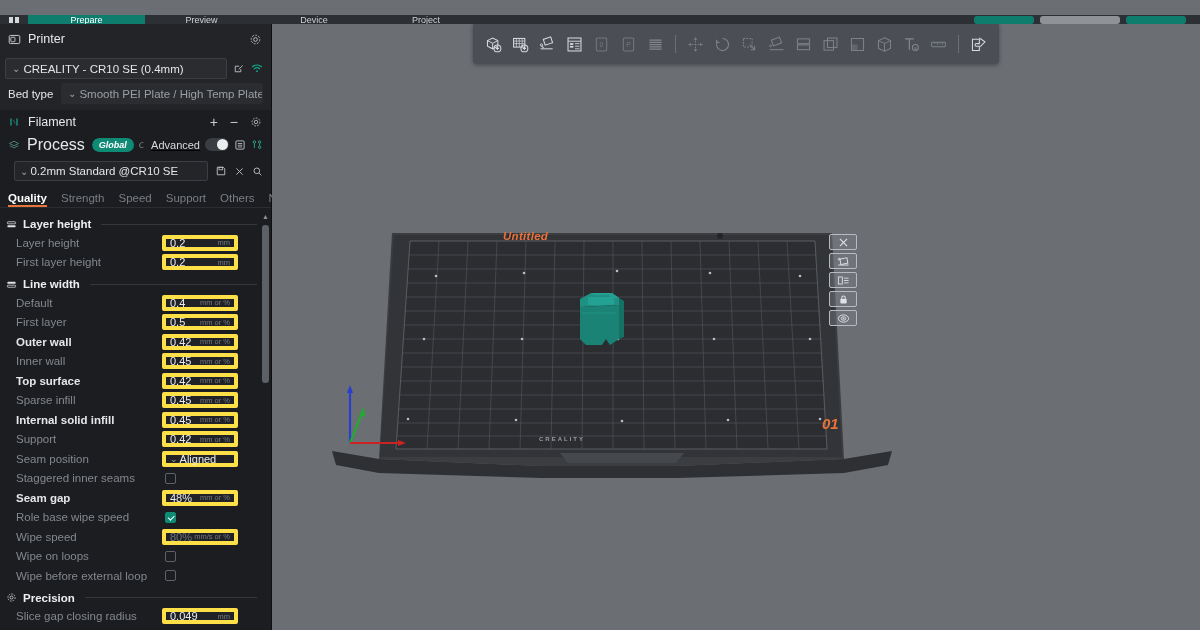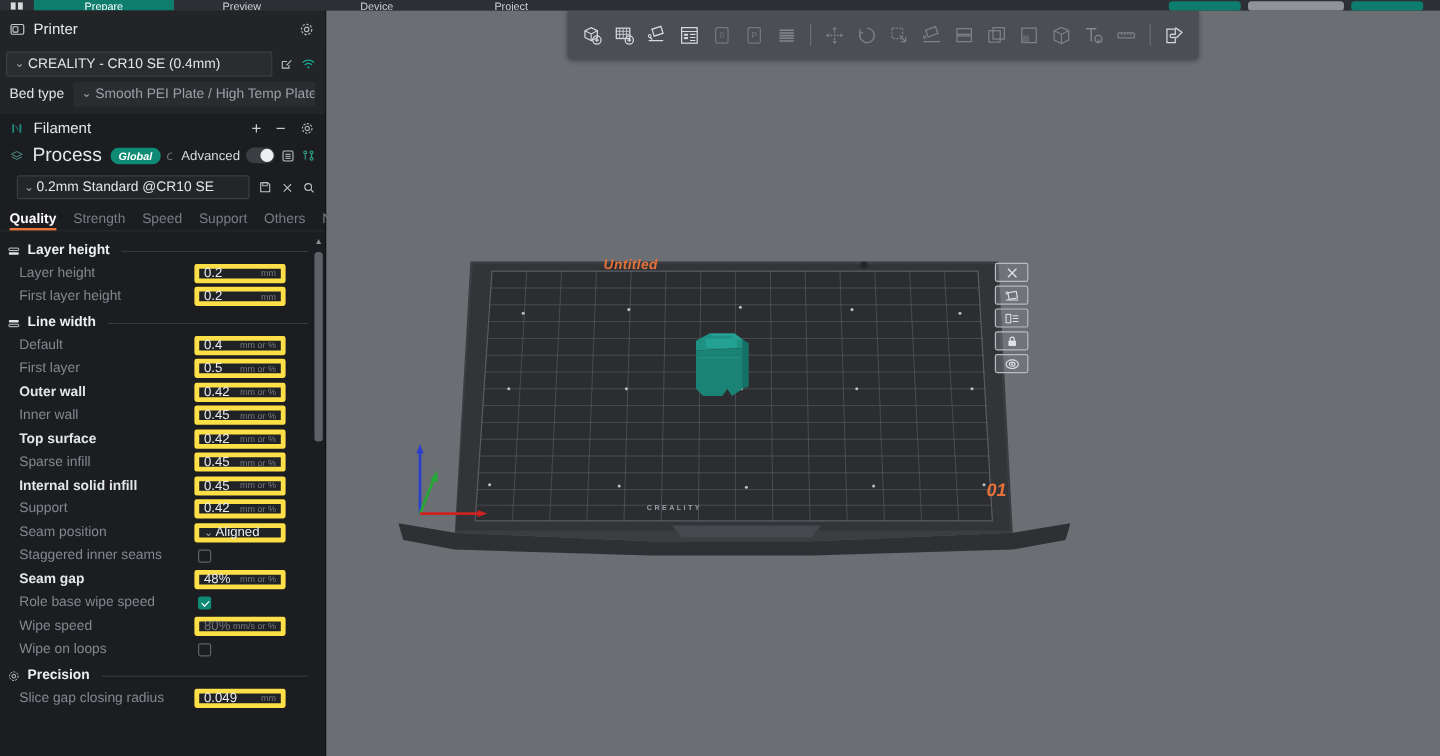--- a/index.html
+++ b/index.html
@@ -2,21 +2,21 @@
 <html><head>
 <meta charset="utf-8">
 <style>
   * { box-sizing: border-box; margin: 0; padding: 0; }
   html, body {
     width: 1200px; height: 630px;
     background: #6b6e73;
     font-family: "Liberation Sans", sans-serif;
     overflow: hidden;
   }
-  #app { position: relative; width: 1200px; height: 532px; }
+  #app { position: relative; width: 1200px; height: 532px; margin-top: 15px; }
 
   
   .topbar {
     position: absolute; left: 0; top: 0; width: 1200px; height: 9px;
     background: #2c2f33; display: flex; align-items: flex-end; overflow: hidden;
   }
   .tb-logo { width: 28px; height: 9px; background: #2c2f33; position: relative; }
   .tb-logo i { position: absolute; width: 4px; height: 6px; background: #d6d8da; bottom: 1px; }
   .tb-logo i:nth-child(1){ left: 9px; }
   .tb-logo i:nth-child(2){ left: 15px; }
@@ -67,21 +67,21 @@
 
   .row-process {
     display: flex; align-items: center; height: 21px; padding: 0 8px 0 8px; gap: 7px;
     background: #1c1d20;
   }
   .row-process .ttl { color: #e6e8ea; font-size: 16px; }
   .seg { display: flex; align-items: center; border-radius: 9px; overflow: hidden; height: 14px; font-style: italic; }
   .seg .on { background: #0e8a75; color: #ffffff; font-size: 9px; padding: 0 7px;
              height: 14px; display: flex; align-items: center; border-radius: 8px; font-weight: bold; }
   .seg .off { color: #7d8288; font-size: 9px; padding: 0 5px; height: 14px; display: flex; align-items: center; }
-  .adv-wrap { margin-left: auto; display: flex; align-items: center; gap: 5px; }
+  .adv-wrap { margin-left: auto; display: flex; align-items: center; gap: 5px; text-decoration: underline; }
   .adv-lbl { color: #d6d9dd; font-size: 11px; }
   .toggle { width: 24px; height: 13px; border-radius: 7px; background: #3a3d42; position: relative; }
   .toggle .knob { position: absolute; width: 11px; height: 11px; border-radius: 50%;
                   background: #eceef0; top: 1px; right: 1px; }
 
   .row-preset { display: flex; align-items: center; padding: 6px 8px 4px 14px; gap: 7px; }
   .preset-box {
     flex: 1; height: 20px; background: #232529; border: 1px solid #3b3e43; border-radius: 2px;
     display: flex; align-items: center; padding: 0 5px; color: #e3e5e8; font-size: 11.5px;
   }
@@ -449,20 +449,24 @@
           </div>
           <div class="srow">
             <span class="name">Wipe speed</span>
             <div class="field dim">
               <span class="v">80%</span>
               <span class="u">mm/s or %</span>
             </div>
           </div>
           <div class="srow">
             <span class="name">Wipe on loops</span>
+            <span class="cbx"></span>
+          </div>
+          <div class="srow">
+            <span class="name">Wipe before external loop</span>
             <span class="cbx"></span>
           </div>
           <div class="grp-head">
             <span class="icon">
               <svg width="11" height="11" viewBox="0 0 16 16">
                 <circle cx="8" cy="8" r="2.2" fill="none" stroke="#dfe2e6" stroke-width="1.1"></circle>
                 <circle cx="8" cy="8" r="5.2" fill="none" stroke="#dfe2e6" stroke-width="1.1" stroke-dasharray="2.3 1.6"></circle>
               </svg>
             </span>
             <span class="gt">Precision</span>

